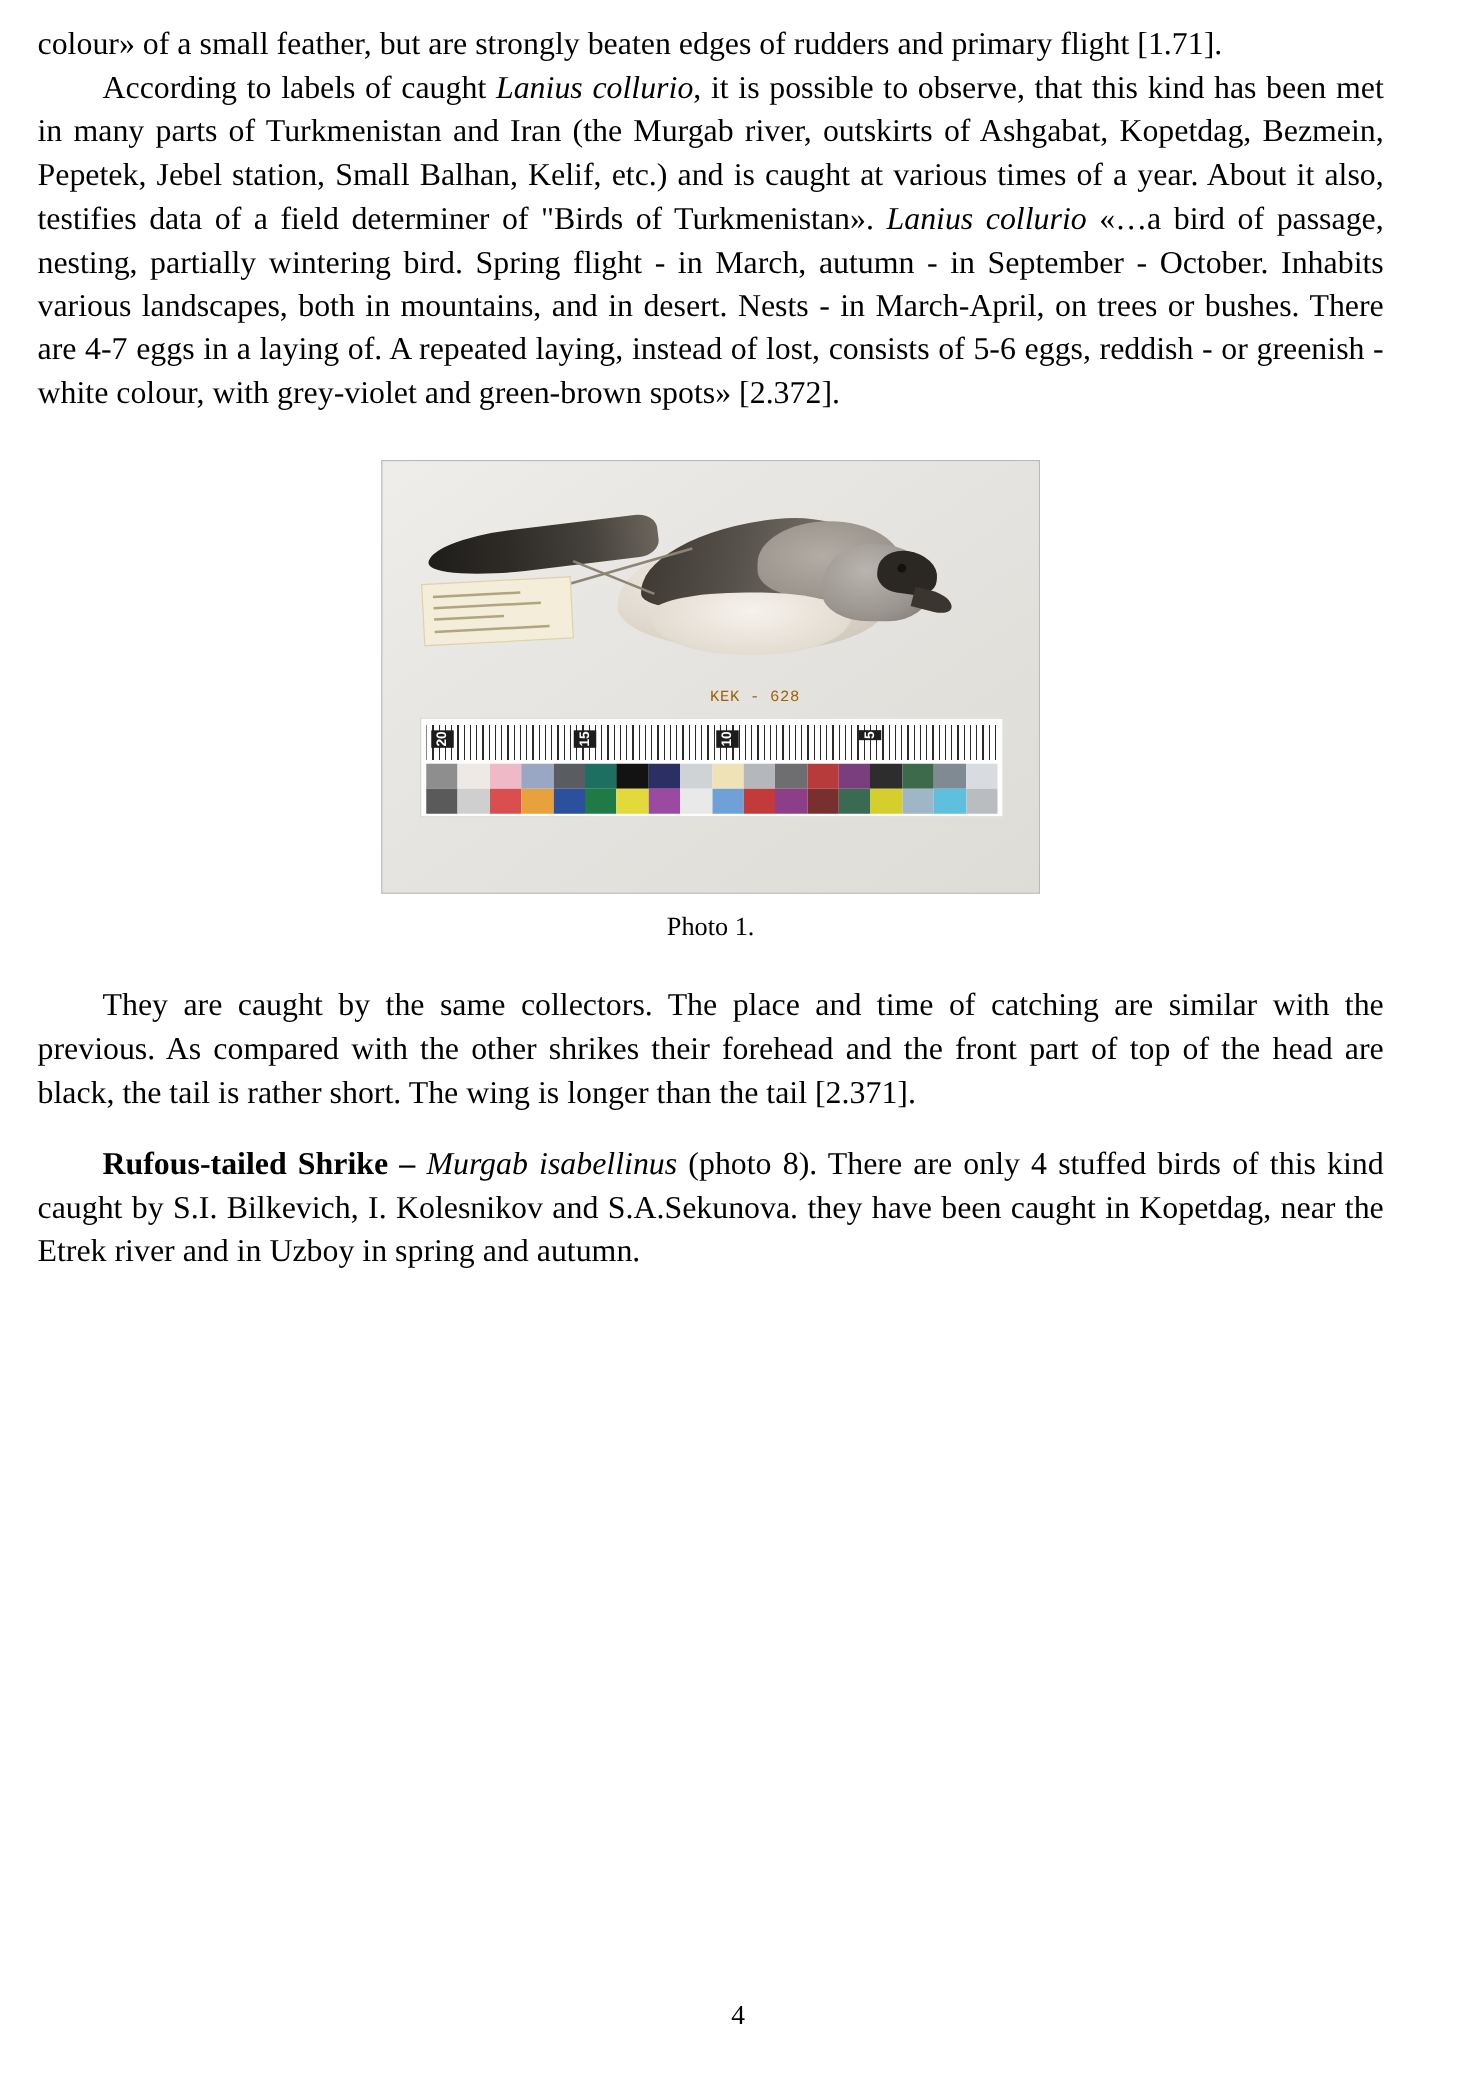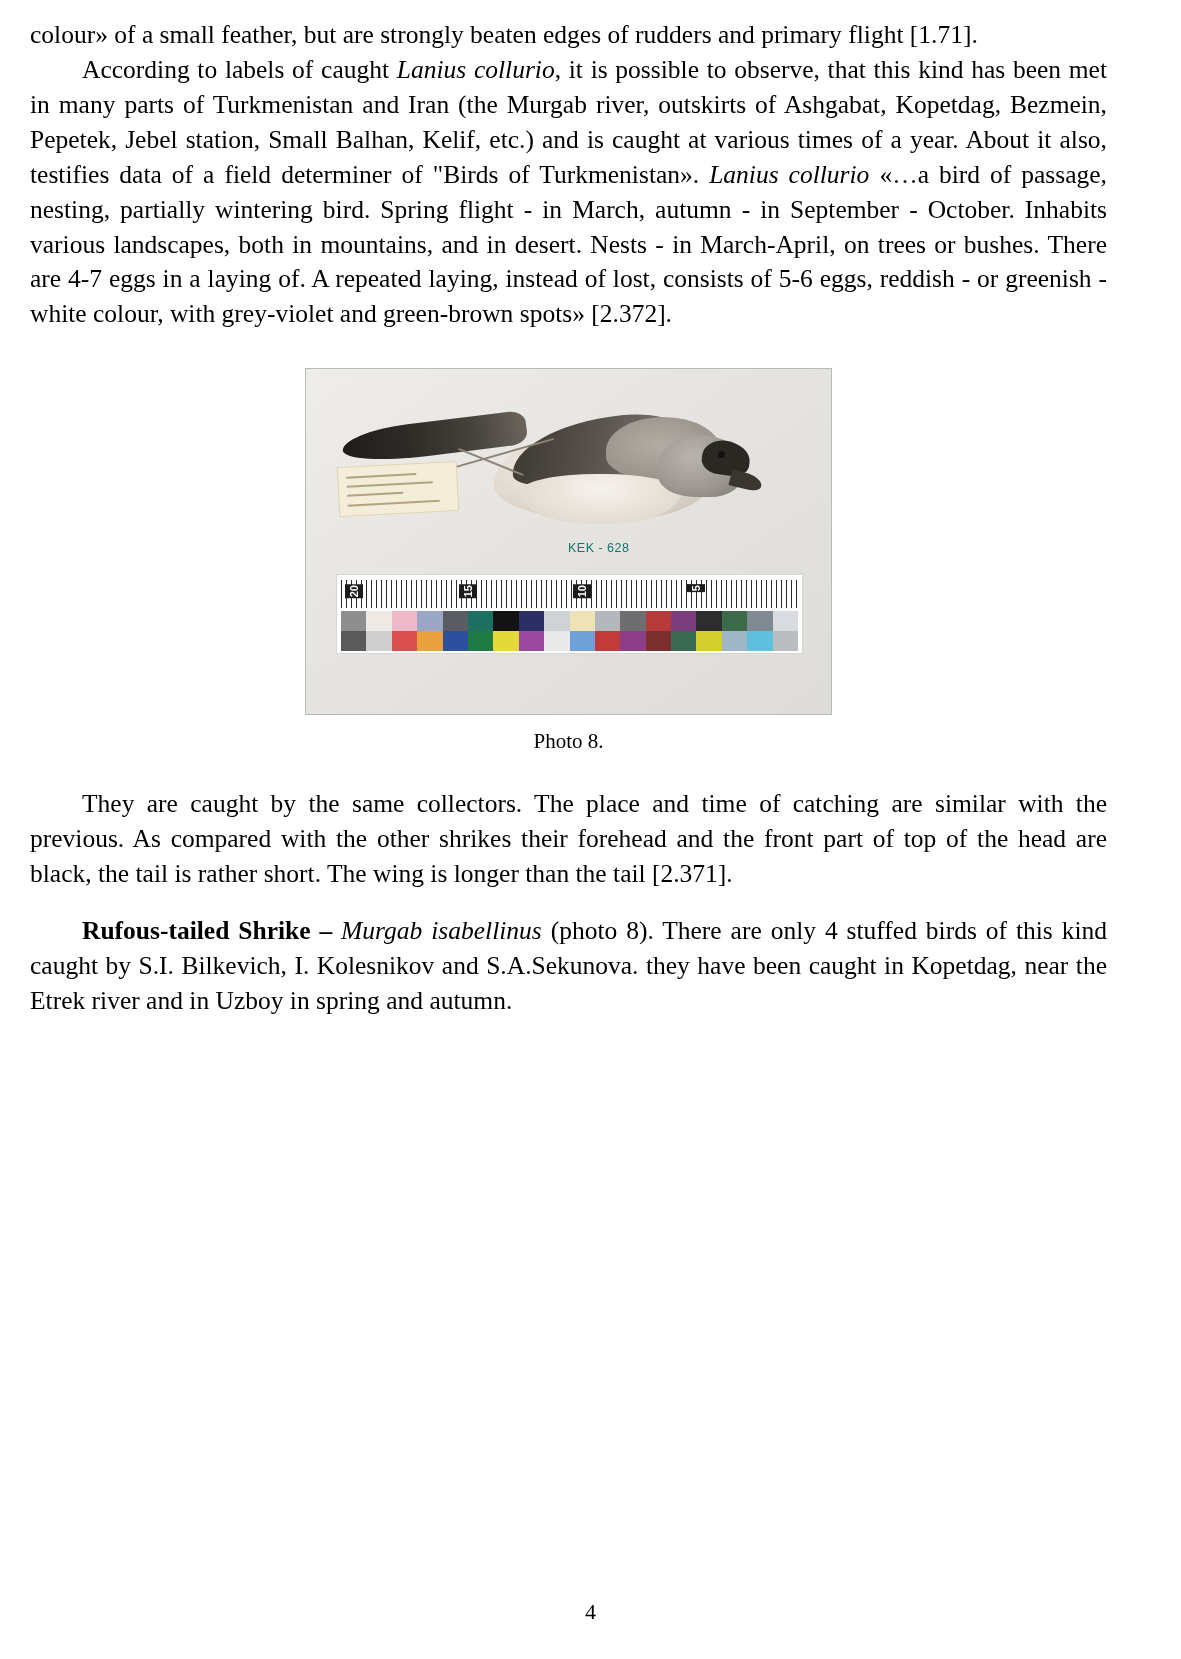--- a/index.html
+++ b/index.html
@@ -152,25 +152,25 @@
   }
   .tag-string2 {
     position: absolute;
     left: 150px; top: 92px;
     width: 70px; height: 2px;
     background: #8d8476;
     transform: rotate(22deg);
   }
   .kek-label {
     position: absolute;
-    left: 262px; top: 172px;
-    font-family: Liberation Sans, sans-serif;
+    left: 262px; top: 182px;
+    font-family: Liberation Mono, monospace;
     font-size: 12.5px;
     letter-spacing: .5px;
-    color: #0f766e;
+    color: #a16207;
   }
   .scale-card {
     position: absolute;
     left: 30px; top: 205px;
     width: 465px; height: 78px;
     background: #fdfdfd;
     border: 1px solid #d8d6d2;
   }
   .ruler {
     position: absolute;
@@ -300,21 +300,21 @@
           <div style="background:#3a6b52"></div>
           <div style="background:#d5cf2e"></div>
           <div style="background:#9fb6c6"></div>
           <div style="background:#5fc0de"></div>
           <div style="background:#b9bdc0"></div>
         </div>
       </div>
     </div>
 
     <div class="caption">
-      <div>Photo 8.</div>
+      <div>Photo 1.</div>
     </div>
   </div>
 
   <p class="body-text p-indent p-gap" style="margin-top:30px;">
     <span>They are caught by the same collectors. The place and time of catching are similar with the previous. As compared with the other shrikes their forehead and the front part of top of the head are black, the tail is rather short. The wing is longer than the tail [2.371].</span>
   </p>
 
   <p class="body-text p-indent p-gap">
     <span class="bd">Rufous-tailed Shrike – </span><span class="it">Murgab isabellinus</span><span> (photo 8). There are only 4 stuffed birds of this kind caught by S.I. Bilkevich, I. Kolesnikov and S.A.Sekunova. they have been caught in Kopetdag, near the Etrek river and in Uzboy in spring and autumn.</span>
   </p>

